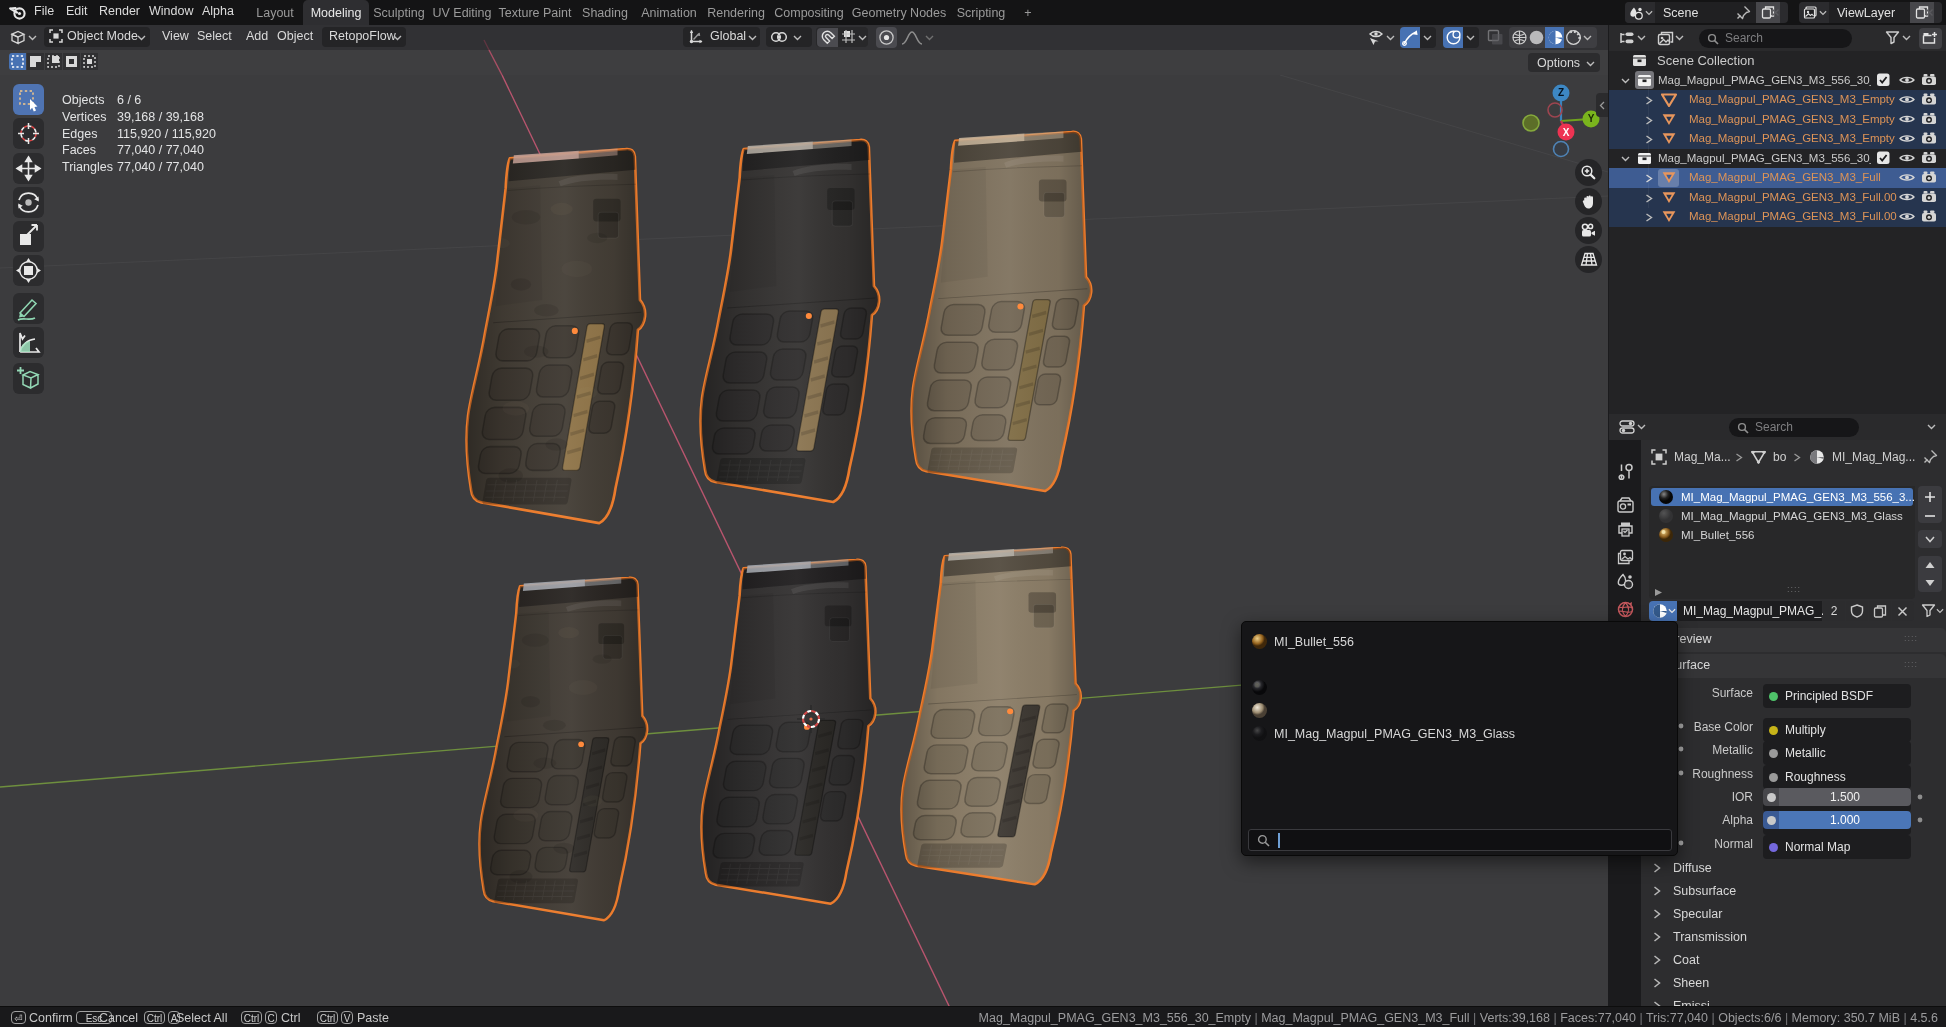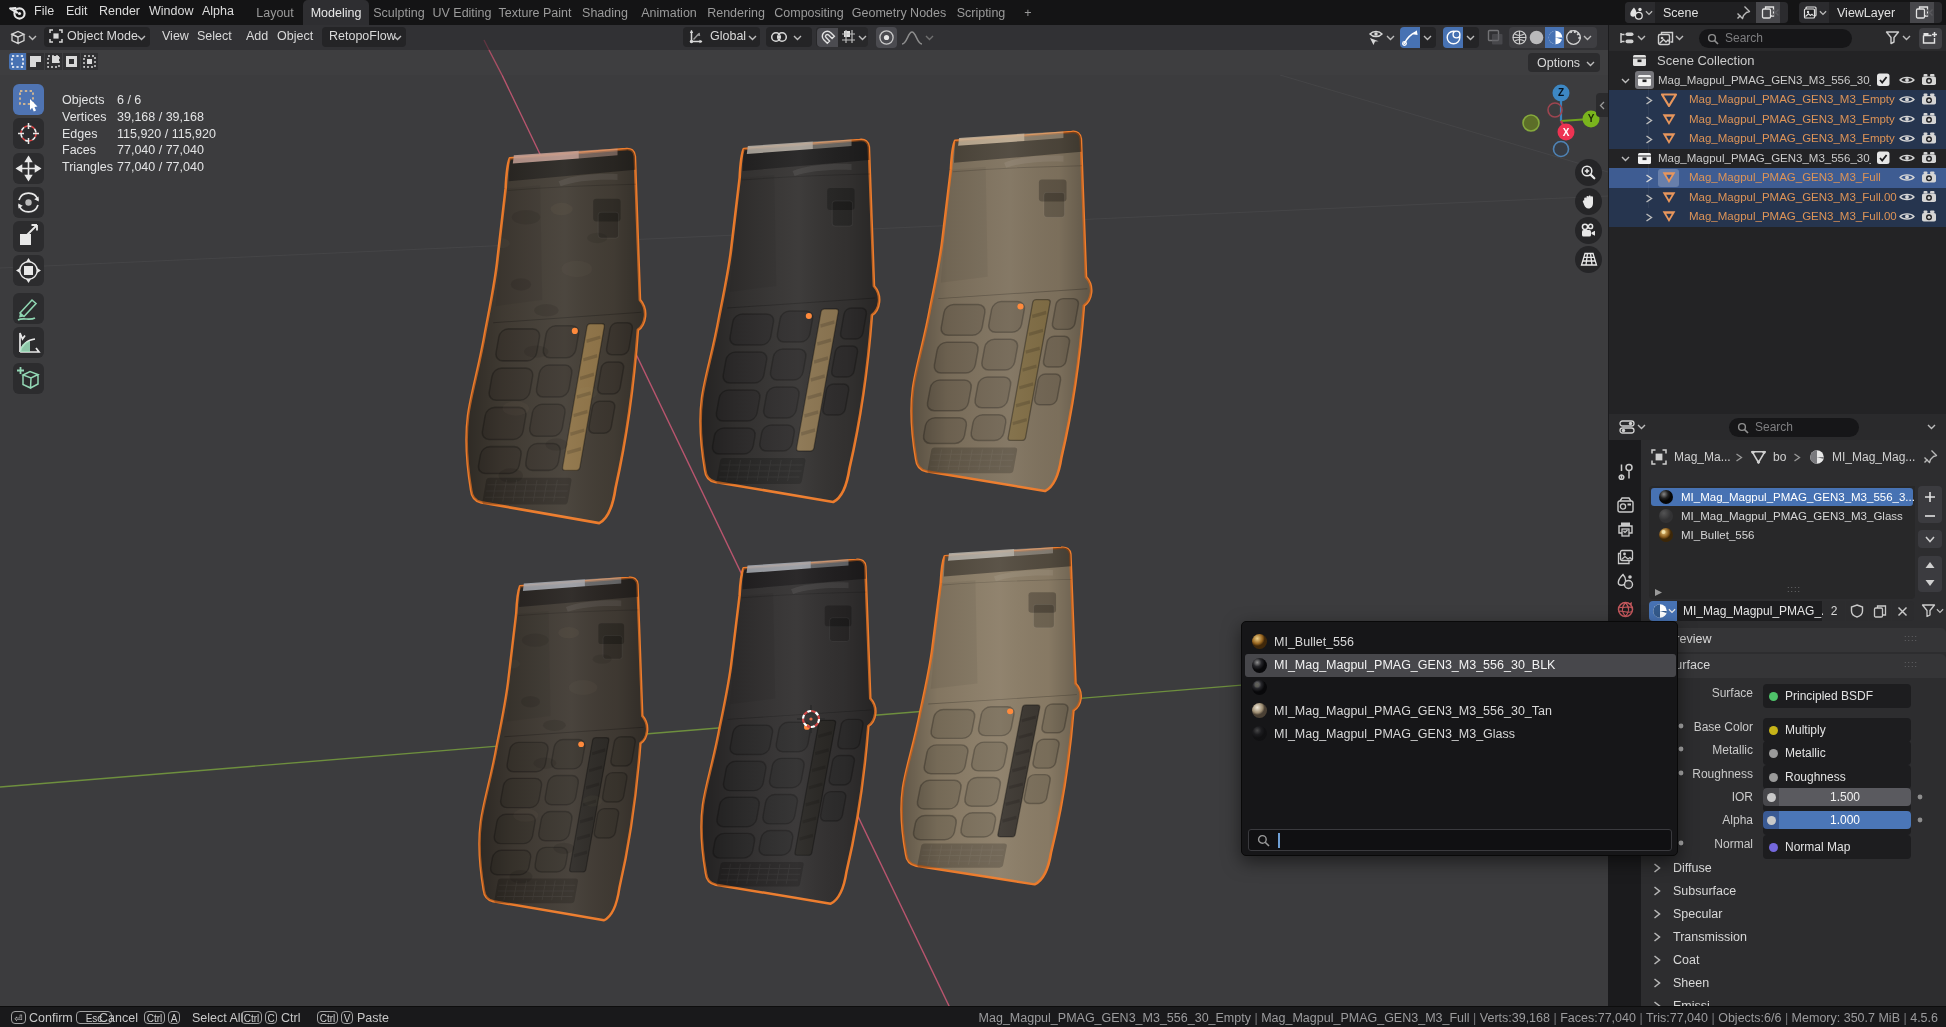--- a/index.html
+++ b/index.html
@@ -955,55 +955,48 @@
           </radialGradient>
           <radialGradient id="dsT" cx=".35" cy=".3">
             <stop offset="0" stop-color="#efe7d8"></stop>
             <stop offset=".7" stop-color="#9d8d72"></stop>
             <stop offset="1" stop-color="#4a4034"></stop>
           </radialGradient>
         </defs>
         <circle cx="8.5" cy="8.5" r="7.5" fill="url(#dsB)"></circle>
       </svg>
   <div class="ddrow" style="top:9px;left:32px;width:398px">MI_Bullet_556</div>
-  <div class="ddrow hl" style="top:32px">
-    <svg class="ico" style="left:6px;top:3px" width="17" height="17" viewBox="0 0 17 17">
-          <circle cx="8.5" cy="8.5" r="7.5" fill="url(#dsK)"></circle>
-        </svg>
-    <span style="position:absolute;left:29px">MI_Mag_Magpul_PMAG_GEN3_M3_556_30_BLK</span>
-  </div>
   <svg class="ico" style="left:9px;top:57px" width="17" height="17" viewBox="0 0 17 17">
         <circle cx="8.5" cy="8.5" r="7.5" fill="url(#dsK)"></circle>
         <circle cx="6" cy="6" r="2.2" fill="#5a5a52" opacity=".8"></circle>
       </svg>
   <svg class="ico" style="left:9px;top:80px" width="17" height="17" viewBox="0 0 17 17">
         <circle cx="8.5" cy="8.5" r="7.5" fill="url(#dsT)"></circle>
       </svg>
-  <div class="ddrow" style="top:78px;left:32px;width:398px">MI_Mag_Magpul_PMAG_GEN3_M3_556_30_Tan</div>
   <svg class="ico" style="left:9px;top:103px" width="17" height="17" viewBox="0 0 17 17">
         <circle cx="8.5" cy="8.5" r="7.5" fill="url(#dsK)" opacity=".4"></circle>
       </svg>
   <div class="ddrow" style="top:101px;left:32px;width:398px">MI_Mag_Magpul_PMAG_GEN3_M3_Glass</div>
   <div class="abs" style="left:6px;top:207px;width:424px;height:22px;background:#101012;border:1px solid #3a3a3e;border-radius:3px">
     <svg class="ico" style="left:8px;top:4px" width="13" height="13" viewBox="0 0 13 13">
           <circle cx="5.4" cy="5.4" r="3.8" fill="none" stroke="#9a9a9a" stroke-width="1.4"></circle>
           <path d="M8.2 8.2 L12 12" stroke="#9a9a9a" stroke-width="1.6"></path>
         </svg>
     <div class="abs" style="left:29px;top:3px;width:1.5px;height:15px;background:#6f9fd4"></div>
   </div>
 </div>
 
 <div id="status">
   <span class="kcap" style="left:11px;width:15px">⏎</span>
       <span class="klab" style="left:29px">Confirm</span>
   <span class="kcap" style="left:76px;width:36px">Esc</span>
       <span class="klab" style="left:99px">Cancel</span>
   <span class="kcap" style="left:144px;width:21px">Ctrl</span>
       <span class="kcap" style="left:168px;width:12px">A</span>
-      <span class="klab" style="left:192px">Select All</span>
+      <span class="klab" style="left:176px">Select All</span>
   <span class="kcap" style="left:241px;width:21px">Ctrl</span>
       <span class="kcap" style="left:265px;width:12px">C</span>
       <span class="klab" style="left:281px">Ctrl</span>
   <span class="kcap" style="left:317px;width:21px">Ctrl</span>
       <span class="kcap" style="left:341px;width:12px">V</span>
       <span class="klab" style="left:357px">Paste</span>
   <div class="abs" style="right:8px;top:4px;color:#9b9b9d;white-space:nowrap">Mag_Magpul_PMAG_GEN3_M3_556_30_Empty <span class="sep">|</span> Mag_Magpul_PMAG_GEN3_M3_Full <span class="sep">|</span> Verts:39,168 <span class="sep">|</span> Faces:77,040 <span class="sep">|</span> Tris:77,040 <span class="sep">|</span> Objects:6/6 <span class="sep">|</span> Memory: 350.7 MiB <span class="sep">|</span> 4.5.6</div>
 </div>
 
 </div>

